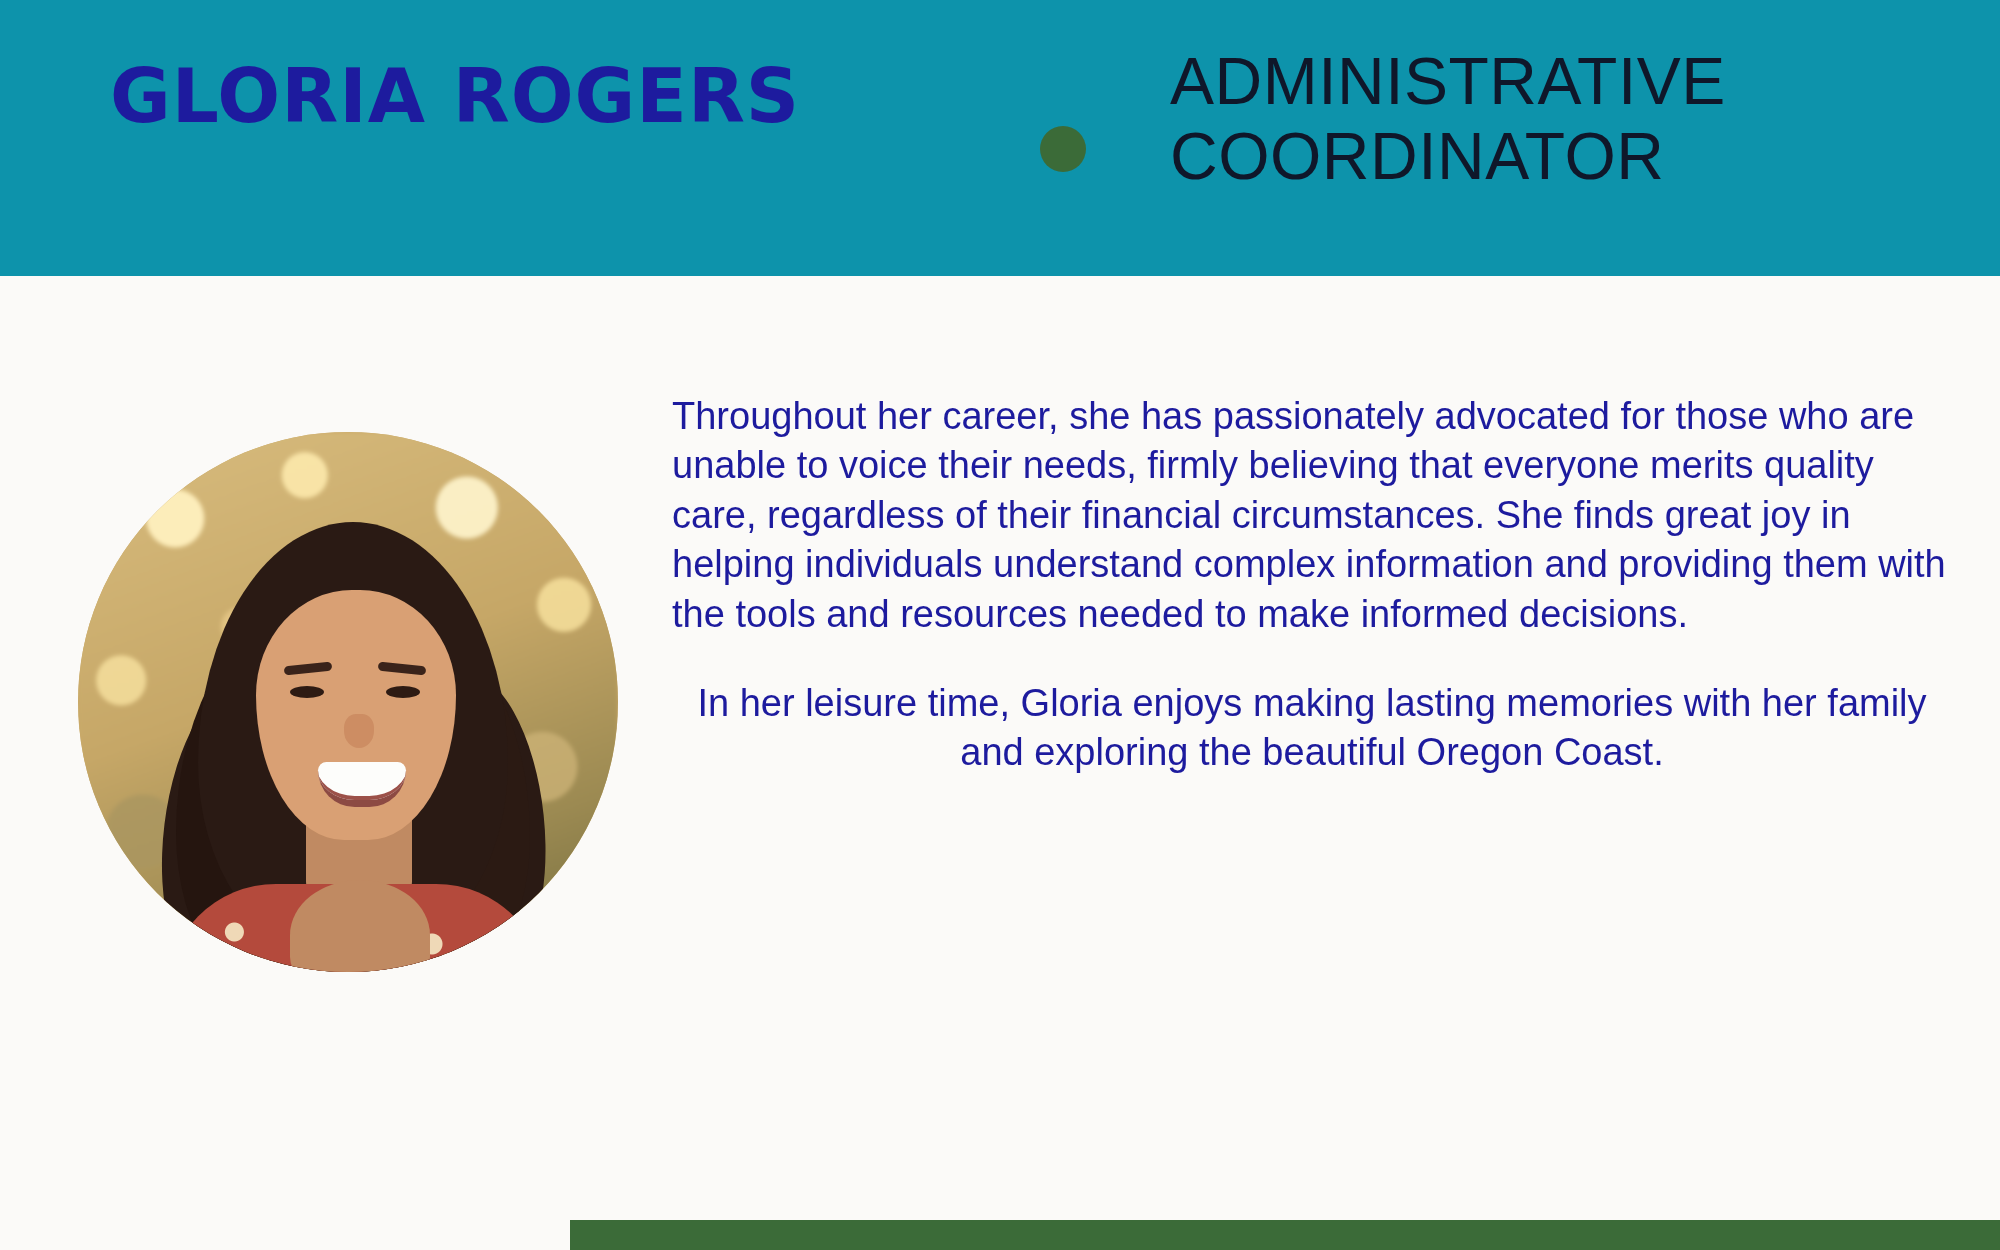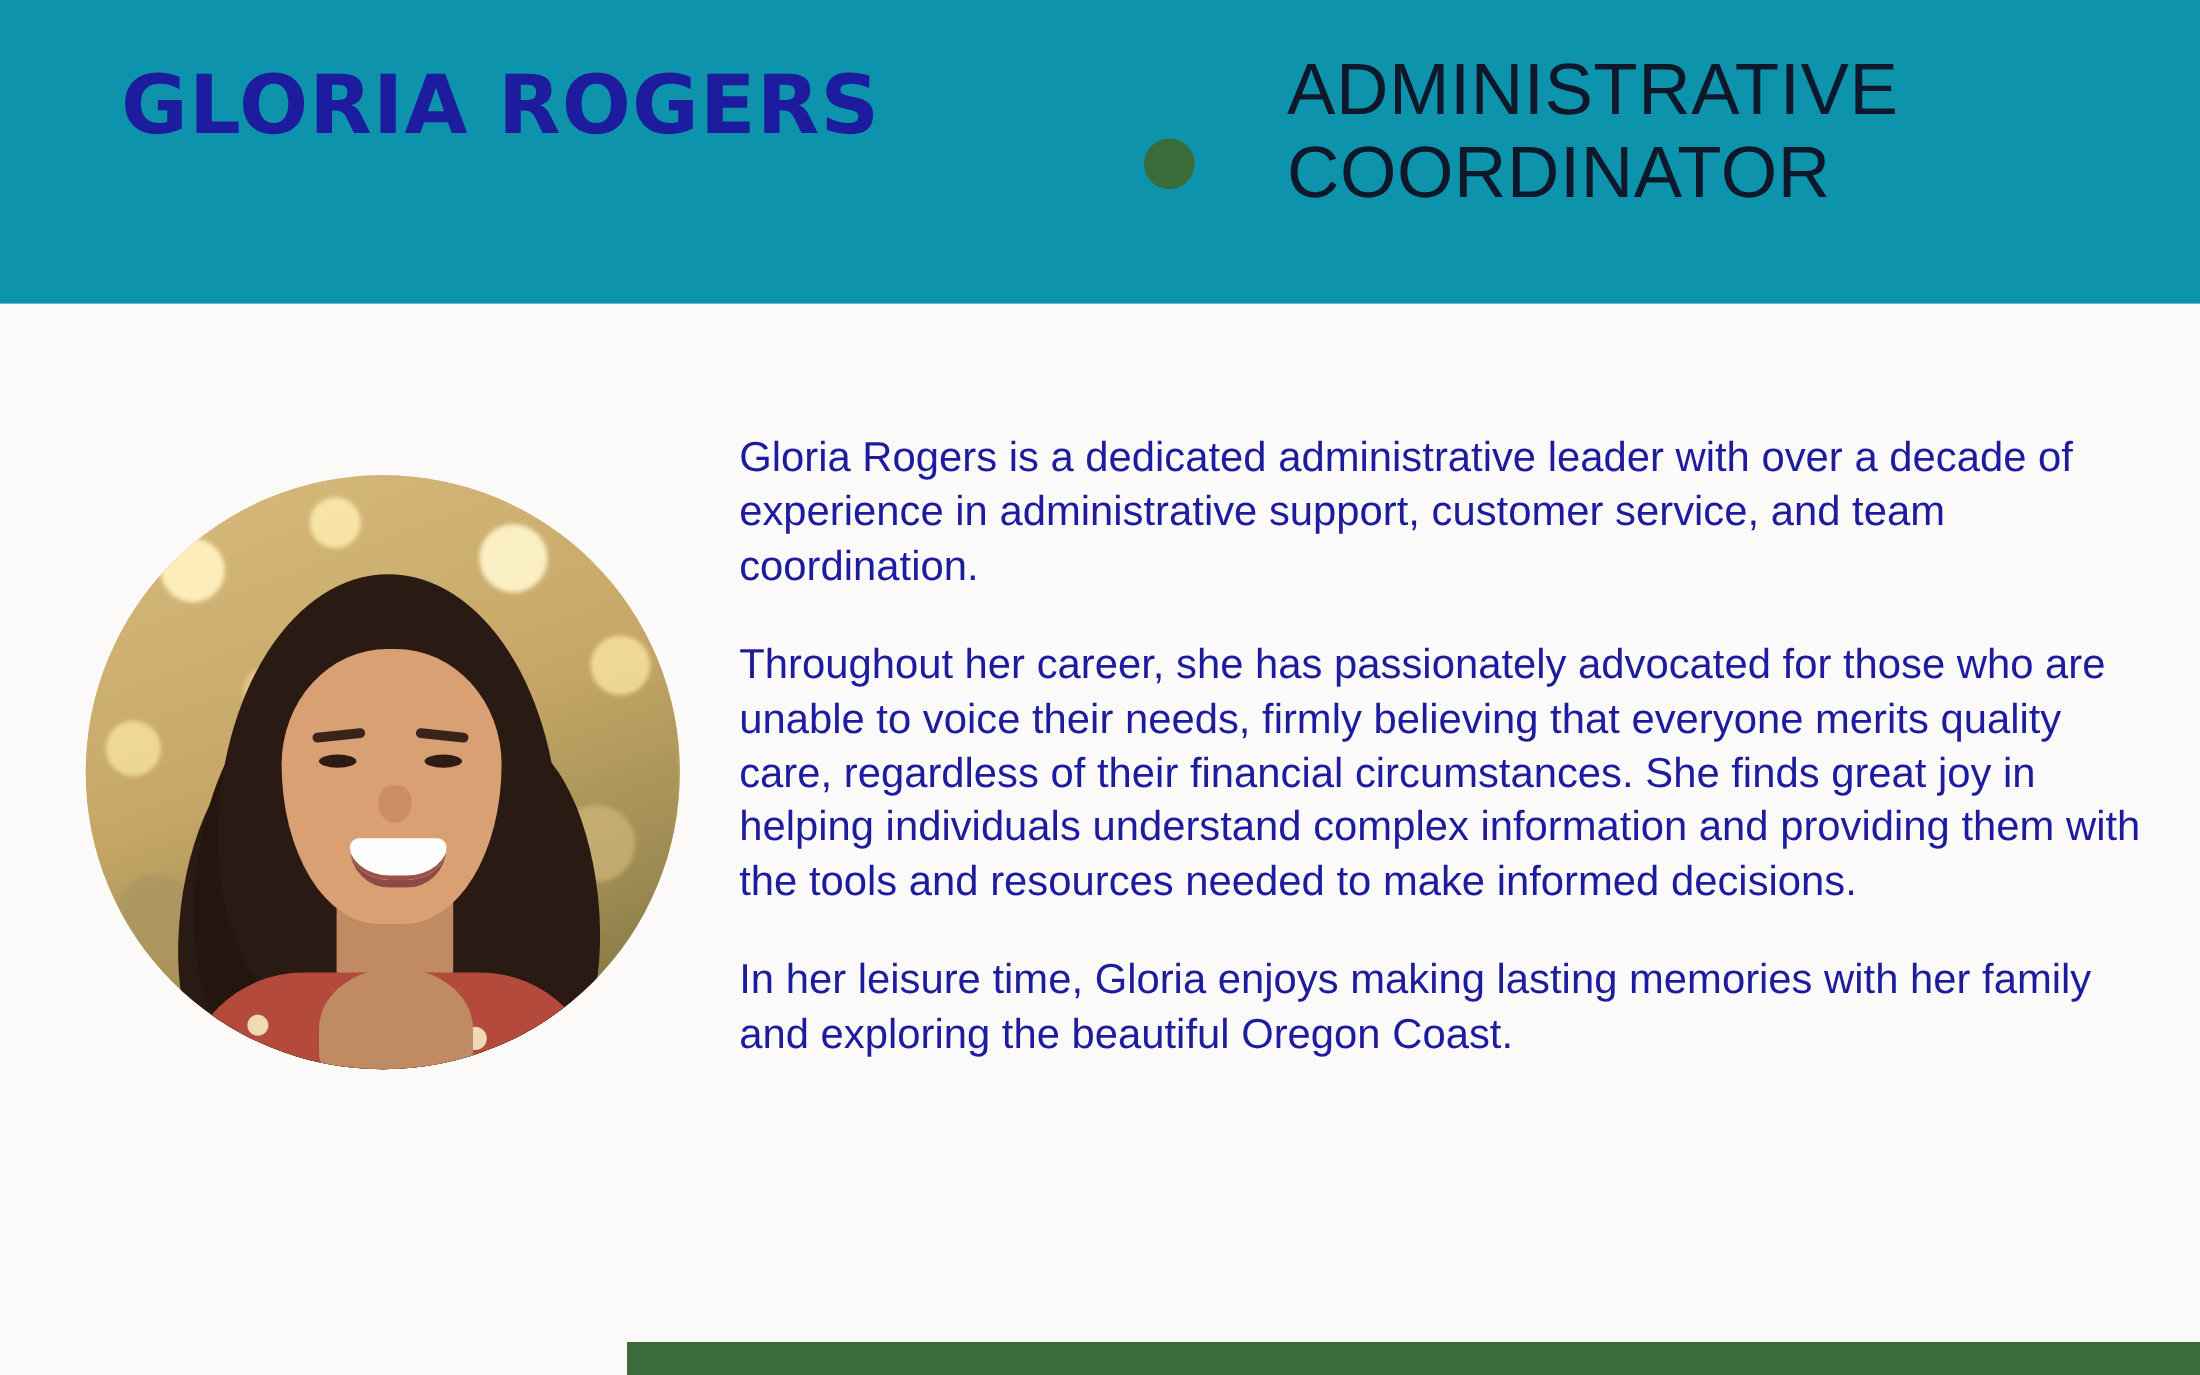--- a/index.html
+++ b/index.html
@@ -236,21 +236,21 @@
     top: 392px;
     width: 1280px;
     color: #1d1b9e;
     font-family: "Liberation Sans", sans-serif;
     font-size: 38px;
     line-height: 1.30;
   }
   .bio p {
     margin: 0 0 40px 0;
   }
-  .bio p:last-child { margin-bottom: 7px; }
+  .bio p:last-child { margin-bottom: 7px; text-align: center; }
 
   
   .bottom-bar {
     position: absolute;
     left: 570px;
     bottom: 0;
     width: 1430px;
     height: 30px;
     background: #3b6b38;
   }
@@ -279,20 +279,19 @@
       <div class="brow-l"></div>
       <div class="brow-r"></div>
       <div class="eye-l"></div>
       <div class="eye-r"></div>
       <div class="nose"></div>
       <div class="smile"></div>
     </div>
   </div>
 
   <div class="bio">
-    <p>Gloria Rogers is a dedicated administrative leader with over a decade of experience in administrative support, customer service, and team coordination.</p>
     <p>Throughout her career, she has passionately advocated for those who are unable to voice their needs, firmly believing that everyone merits quality care, regardless of their financial circumstances. She finds great joy in helping individuals understand complex information and providing them with the tools and resources needed to make informed decisions.</p>
     <p>In her leisure time, Gloria enjoys making lasting memories with her family and exploring the beautiful Oregon Coast.</p>
   </div>
 
   <div class="bottom-bar"></div>
 
 </div>
 
 </body></html>

